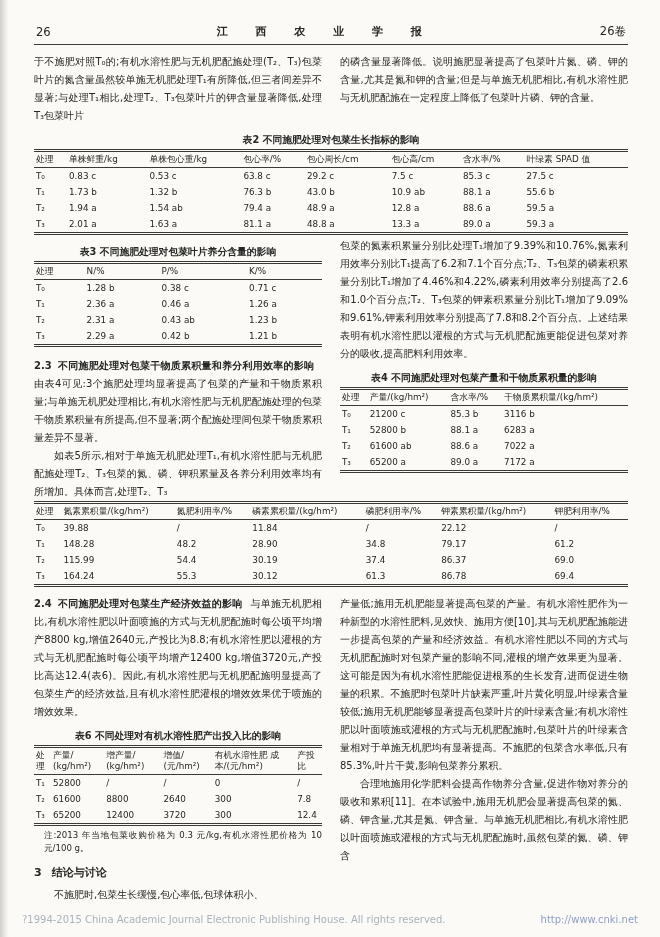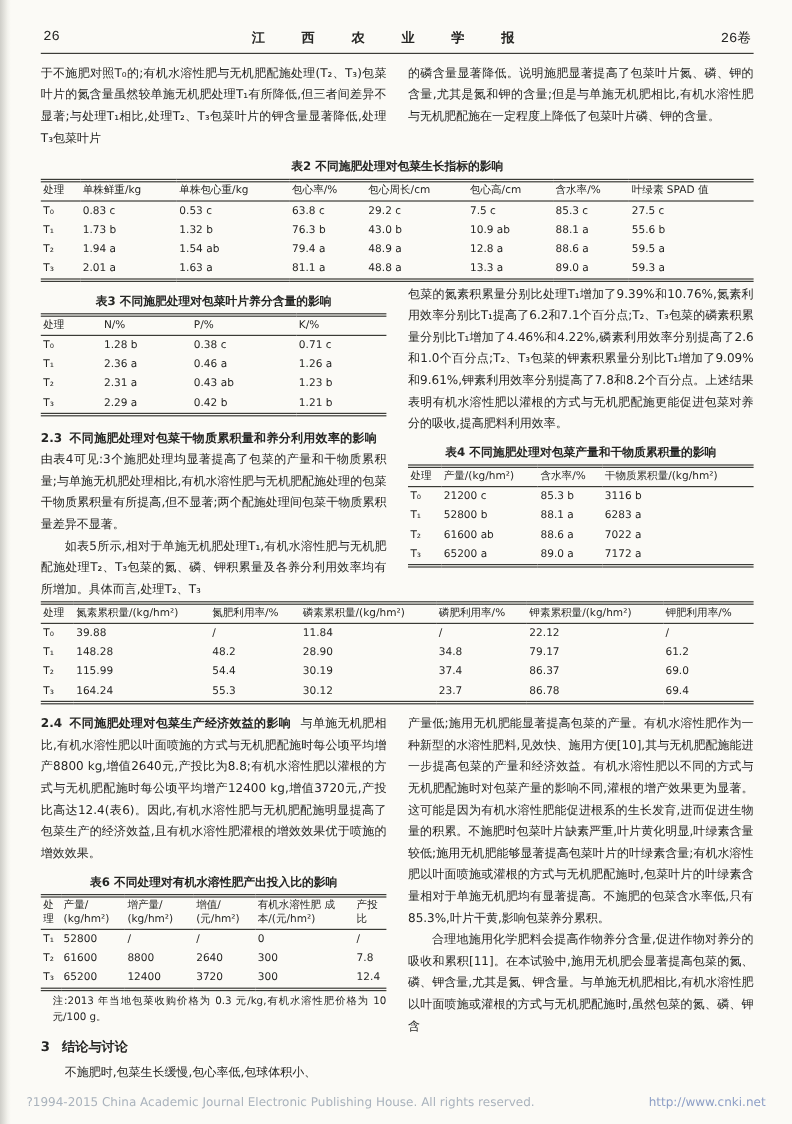--- a/index.html
+++ b/index.html
@@ -19,25 +19,24 @@
   .scan-edge{
     position:absolute;left:0;top:0;width:9px;height:100%;
     background:linear-gradient(to right,#b7b6b0,#eeede7 70%,#fbfaf6);
     opacity:.65;
   }
   .content{
     position:absolute;left:34px;top:24px;width:594px;
   }
   
   .hdr{
-    display:flex;justify-content:space-between;
+    display:flex;justify-content:space-between;align-items:flex-end;
     padding:0 2px 5px 2px;
     border-bottom:1.6px solid #3c3c38;
     font-size:11.5px;
-    font-family:Liberation Mono, monospace;
   }
   .hdr .jtitle{letter-spacing:12px;font-size:11px;font-weight:bold;}
   
   .two-col{display:flex;gap:18px;}
   .col{width:288px;}
   p{margin:0;font-size:10px;line-height:18px;text-align:justify;}
   .indent{text-indent:2em;}
   .mt{margin-top:8px;}
   .sec-num{font-weight:bold;padding-right:6px;}
   .sec-title{font-weight:bold;padding-right:8px;}
@@ -281,21 +280,21 @@
             <td>30.19</td>
             <td>37.4</td>
             <td>86.37</td>
             <td>69.0</td>
           </tr>
           <tr>
             <td>T₃</td>
             <td>164.24</td>
             <td>55.3</td>
             <td>30.12</td>
-            <td>23.7</td>
+            <td>61.3</td>
             <td>86.78</td>
             <td>69.4</td>
           </tr>
         </tbody>
       </table>
 
     <div class="two-col" style="margin-top:8px;">
       <div class="col">
         <p>
           <span class="sec-num">2.4</span><span class="sec-title">不同施肥处理对包菜生产经济效益的影响</span><span>与单施无机肥相比,有机水溶性肥以叶面喷施的方式与无机肥配施时每公顷平均增产8800 kg,增值2640元,产投比为8.8;有机水溶性肥以灌根的方式与无机肥配施时每公顷平均增产12400 kg,增值3720元,产投比高达12.4(表6)。因此,有机水溶性肥与无机肥配施明显提高了包菜生产的经济效益,且有机水溶性肥灌根的增效效果优于喷施的增效效果。</span>

